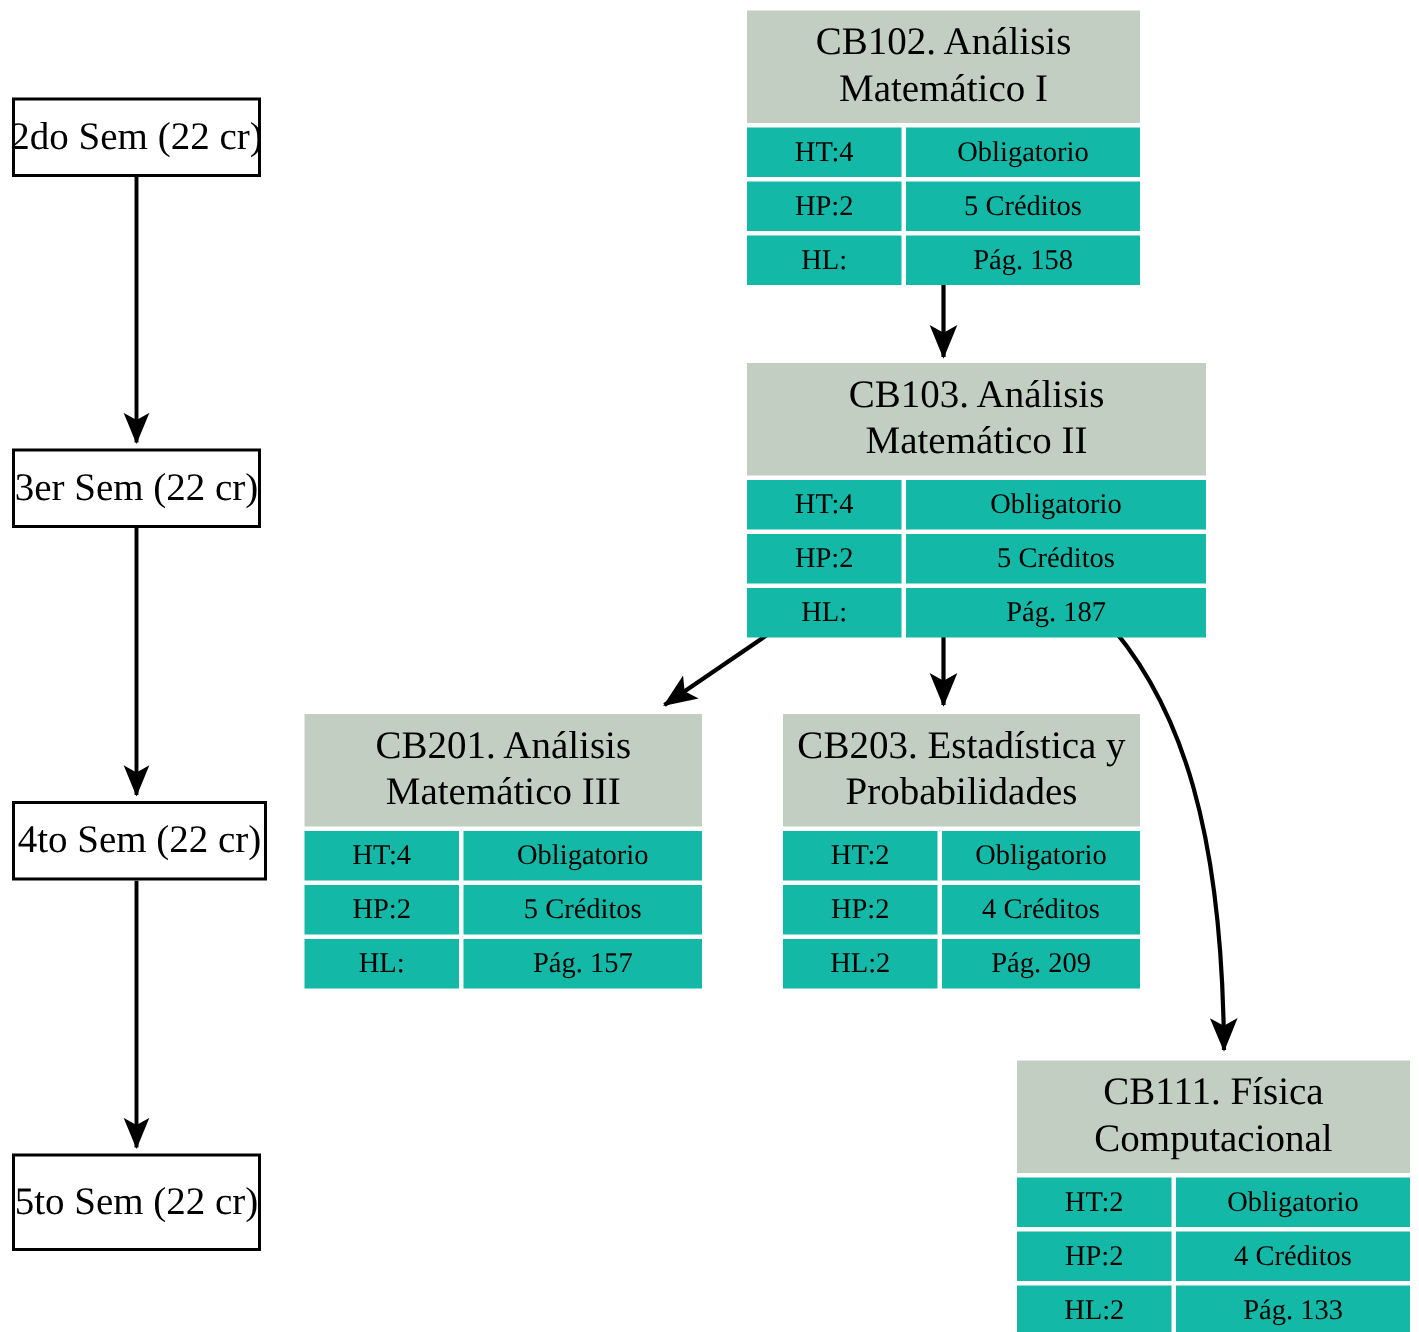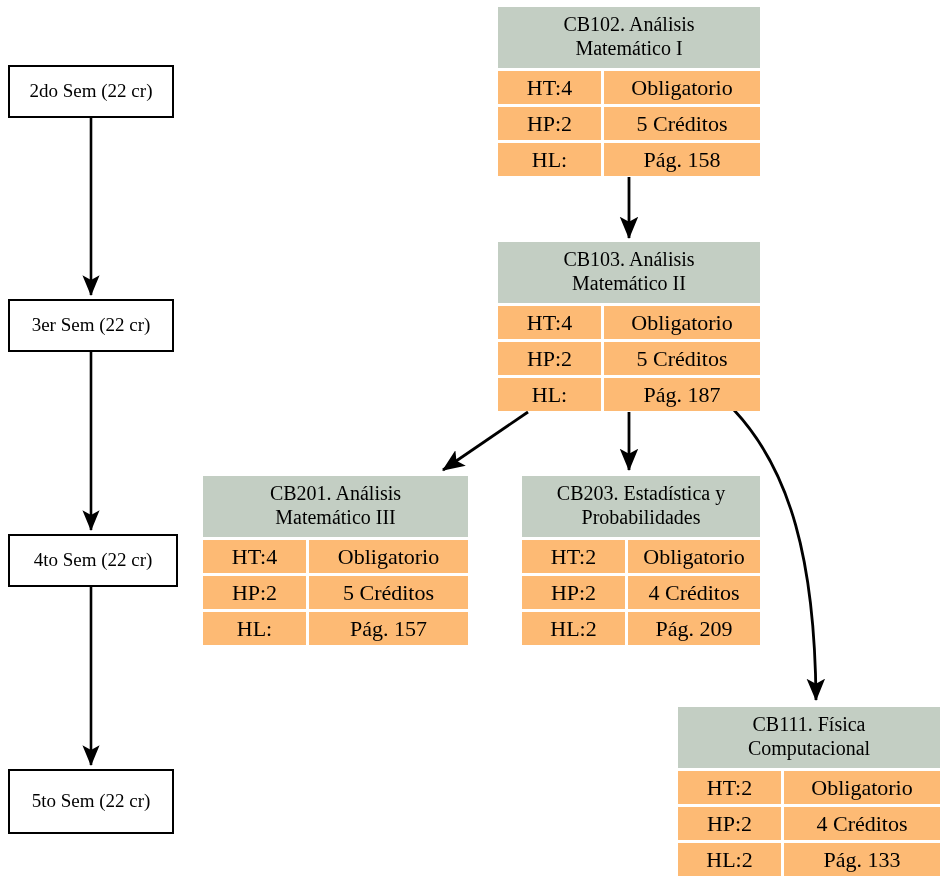--- a/index.html
+++ b/index.html
@@ -31,52 +31,52 @@
 
   
   .sem-box {
     position: absolute;
     box-sizing: border-box;
     border: 2px solid #000000;
     background: #ffffff;
     display: flex;
     align-items: center;
     justify-content: center;
-    font-size: 19px;
+    font-size: 26px;
     line-height: 1.1;
     white-space: nowrap;
   }
 
   
   .course-card {
     position: absolute;
     box-sizing: border-box;
     display: flex;
     flex-direction: column;
   }
   .course-header {
     background: #c3cec3;
     text-align: center;
-    font-size: 20px;
+    font-size: 26px;
     line-height: 1.18;
     padding: 6px 4px 8px 4px;
     box-sizing: border-box;
     white-space: pre-line;
   }
   .course-row {
     display: flex;
     margin-top: 3px;
     height: 33px;
   }
   .cell {
-    background: #fdba74;
+    background: #14b8a6;
     display: flex;
     align-items: center;
     justify-content: center;
-    font-size: 22px;
+    font-size: 19px;
     line-height: 1;
     box-sizing: border-box;
     white-space: nowrap;
   }
   .cell-left {
     width: 103px;
     margin-right: 3px;
   }
   .cell-right {
     flex: 1 1 auto;
@@ -133,21 +133,21 @@
     <div class="course-row">
       <div class="cell cell-left">HP:2</div>
       <div class="cell cell-right">5 Créditos</div>
     </div>
     <div class="course-row">
       <div class="cell cell-left">HL:</div>
       <div class="cell cell-right">Pág. 158</div>
     </div>
   </div>
 
-  <div class="course-card" style="left:498px; top:242px; width:262px;">
+  <div class="course-card" style="left:498px; top:242px; width:306px;">
     <div class="course-header">CB103. Análisis
 Matemático II</div>
     <div class="course-row">
       <div class="cell cell-left">HT:4</div>
       <div class="cell cell-right">Obligatorio</div>
     </div>
     <div class="course-row">
       <div class="cell cell-left">HP:2</div>
       <div class="cell cell-right">5 Créditos</div>
     </div>

